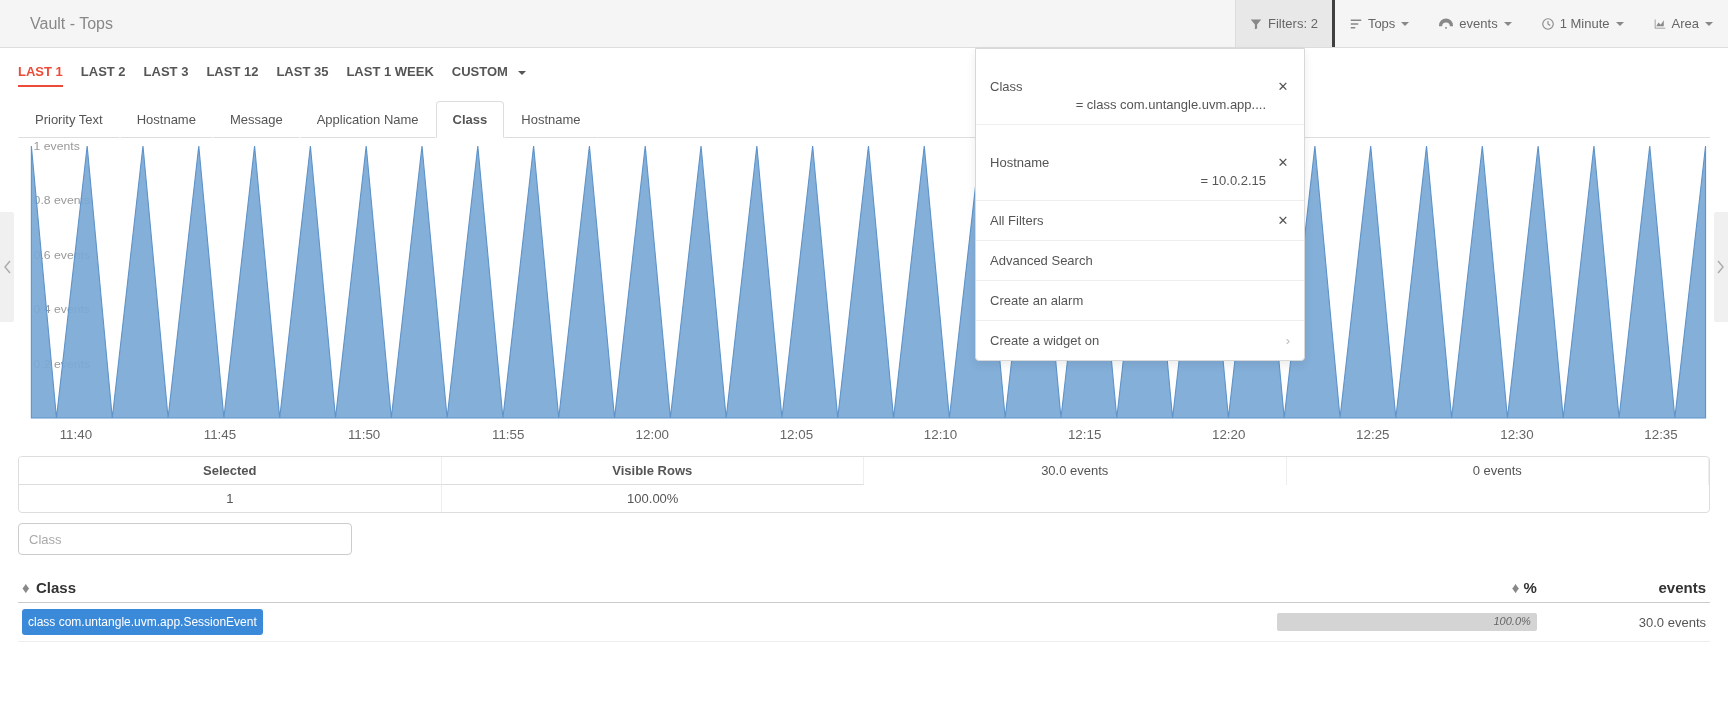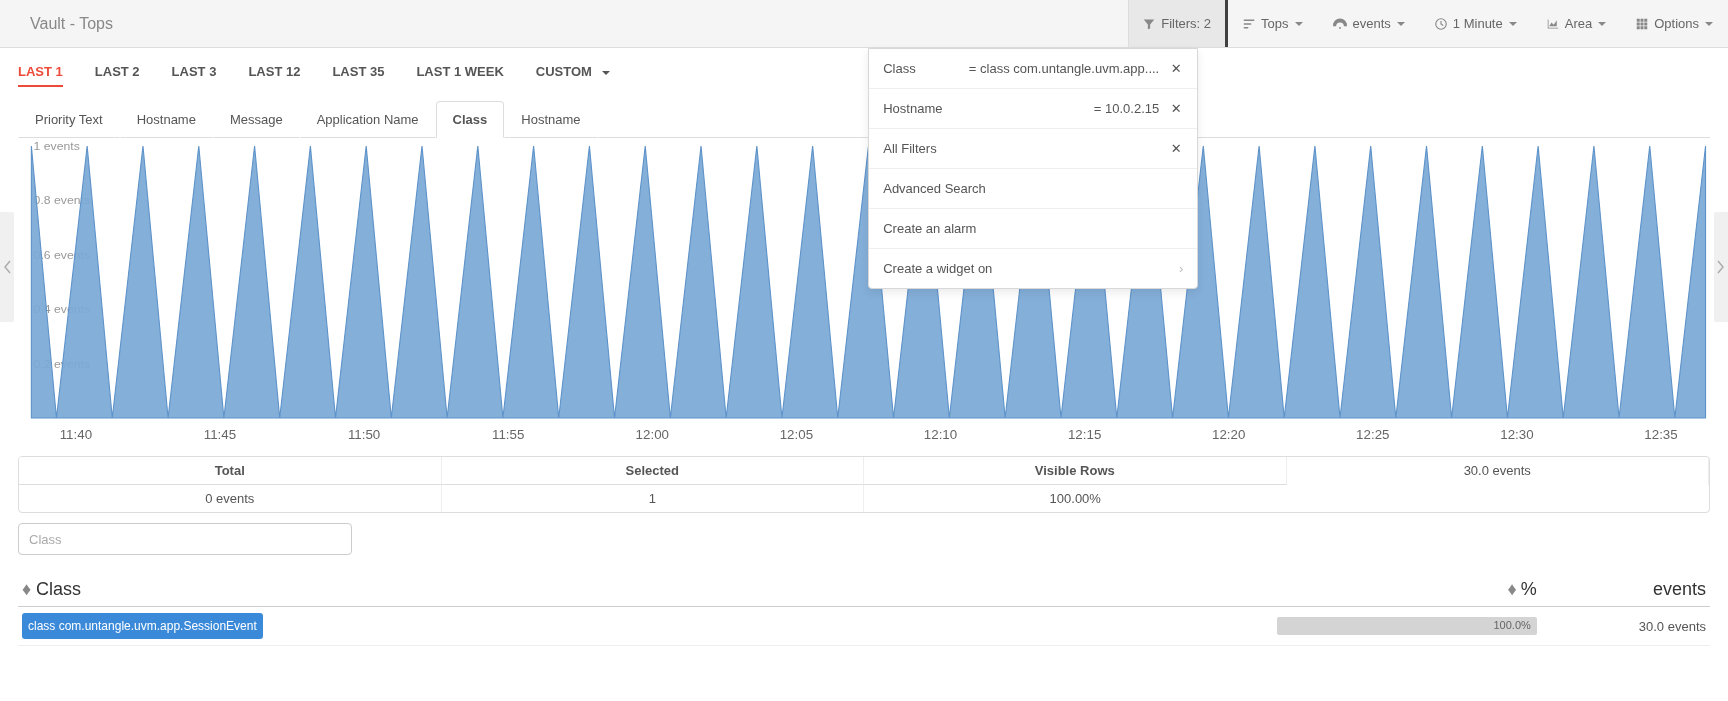--- a/index.html
+++ b/index.html
@@ -6,57 +6,57 @@
 body { font-family: -apple-system, BlinkMacSystemFont, "Segoe UI", Helvetica, Arial, sans-serif; font-size: 13px; color: #555; background: #fff; }
 .header-bar { display: flex; align-items: center; height: 48px; background: #f5f5f5; border-bottom: 1px solid #ddd; padding-left: 12px; }
 .page-title { font-size: 16px; font-weight: 500; color: #888; padding: 0 18px; }
 .flex-spacer { flex: 1; }
 .toolbar { display: flex; align-items: stretch; height: 100%; }
 .toolbar-btn { display: flex; align-items: center; padding: 0 14px; color: #666; font-size: 13px; cursor: pointer; border-left: 1px solid transparent; border-right: 1px solid transparent; }
 .toolbar-btn.active { background: #e8e8e8; border-left: 1px solid #ddd; border-right: 3px solid #404040; }
 .toolbar-btn svg { margin-right: 6px; fill: #888; }
 .caret { display: inline-block; margin-left: 6px; vertical-align: middle; border-top: 4px solid #888; border-left: 4px solid transparent; border-right: 4px solid transparent; }
 .content { padding: 12px 18px 6px 18px; }
-.time-tabs { display: flex; gap: 32px; font-size: 13px; font-weight: 600; color: #555; }
+.time-tabs { display: flex; gap: 18px; font-size: 13px; font-weight: 600; color: #555; }
 .time-tab { padding: 4px 0 6px 0; cursor: pointer; }
 .time-tab.active { color: #ec4b39; border-bottom: 2px solid #ec4b39; }
 .field-tabs { display: flex; margin-top: 14px; font-size: 13px; color: #555; }
 .field-tab { padding: 10px 16px; cursor: pointer; border: 1px solid transparent; border-bottom: 1px solid #ddd; }
 .field-tab.active { font-weight: 600; border: 1px solid #ddd; border-bottom: 1px solid #fff; border-radius: 4px 4px 0 0; }
 .field-tabs-filler { flex: 1; border-bottom: 1px solid #ddd; }
 .chart-wrap { position: relative; margin-top: 2px; }
 .chart-nav { position: absolute; top: 72px; width: 14px; height: 110px; background: #f0f0f0; display: flex; align-items: center; justify-content: center; cursor: pointer; }
 .chart-nav.left { left: -18px; border-radius: 0 2px 2px 0; }
 .chart-nav.right { right: -18px; border-radius: 2px 0 0 2px; }
 .chart-nav svg { fill: #aaa; }
 .chart { width: 100%; height: 305px; }
 .stats-grid { display: grid; grid-template-columns: repeat(4, 1fr); border: 1px solid #ddd; border-radius: 4px; overflow: hidden; margin-top: 8px; }
 .stats-cell { text-align: center; padding: 6px 4px; font-size: 13px; color: #555; }
 .stats-cell.header { background: #fff; font-weight: 600; border-bottom: 1px solid #ddd; }
 .stats-cell:not(:last-child) { border-right: 1px solid #eee; }
 .filter-row { margin: 10px 0 6px 0; }
 .filter-input { width: 334px; height: 32px; padding: 0 10px; border: 1px solid #ccc; border-radius: 4px; font-size: 13px; color: #555; }
 .filter-input::placeholder { color: #aaa; }
 .data-table { width: 100%; border-collapse: collapse; margin-top: 18px; }
-.data-table th { font-size: 18px; font-weight: 400; color: #333; text-align: left; padding: 6px 4px; border-bottom: 1px solid #ccc; }
+.data-table th { font-size: 15px; font-weight: 700; color: #333; text-align: left; padding: 6px 4px; border-bottom: 1px solid #ccc; }
 .data-table th.col-pct, .data-table th.col-events { text-align: right; }
 .data-table td { padding: 6px 4px; font-size: 13px; border-bottom: 1px solid #eee; vertical-align: middle; }
 .sort-icon { display:inline-block; width: 10px; margin-right: 4px; color: #888; }
 .class-pill { display: inline-block; background: #3b8ad9; color: #fff; padding: 6px 6px; border-radius: 3px; font-size: 12px; }
-.pct-bar-wrap { position: relative; background: #ececec; height: 18px; border-radius: 4px; width: 260px; margin-left: auto; }
+.pct-bar-wrap { position: relative; background: #ececec; height: 18px; border-radius: 4px; width: 260px; margin-left: auto; font-style: italic; }
 .pct-bar-fill { background: #d4d4d4; height: 100%; border-radius: 2px; }
 .pct-bar-label { position: absolute; right: 6px; top: 2px; font-size: 11px; color: #666; }
 td.col-events { text-align: right; color: #555; }
 
 
 .dropdown { position: absolute; top: 48px; width: 330px; background: #fff; border: 1px solid #d8d8d8; border-radius: 0 0 4px 4px; box-shadow: 0 4px 10px rgba(0,0,0,0.08); z-index: 100; }
 .dd-row { display: flex; align-items: center; padding: 12px 14px; border-bottom: 1px solid #eee; font-size: 13px; color: #555; }
 .dd-row:last-child { border-bottom: none; }
 .dd-label { flex: 0 0 auto; }
-.dd-value { flex: 1; text-align: right; color: #555; padding-right: 10px; white-space: nowrap; overflow: hidden; text-overflow: ellipsis; }
+.dd-value { flex: 1; text-align: right; color: #555; padding-right: 10px; white-space: nowrap; overflow: hidden; text-overflow: ellipsis; margin-top: 36px; }
 .dd-remove { width: 14px; text-align: center; cursor: pointer; color: #555; flex: 0 0 auto; }
 .dd-link { flex: 1; cursor: pointer; }
 .dd-chevron { color: #bbb; }
 </style>
 </head>
 <body>
 
 <div class="header-bar">
   <div class="page-title">Vault - Tops</div>
   <div class="flex-spacer"></div>
@@ -87,27 +87,20 @@
           <path d="M8 4v4l3 2" fill="none" stroke="#888" stroke-width="1.5"></path>
         </svg>
       <span>1 Minute</span>
         <span class="caret"></span>
     </div>
     <div class="toolbar-btn">
       <svg width="12" height="12" viewBox="0 0 16 16">
           <path d="M1 14V2h1v11h13v1H1zm2-3l3-5 3 3 4-6v8H3z"></path>
         </svg>
       <span>Area</span>
-        <span class="caret"></span>
-    </div>
-    <div class="toolbar-btn">
-      <svg width="12" height="12" viewBox="0 0 16 16">
-          <path d="M1 1h4v4H1V1zm5 0h4v4H6V1zm5 0h4v4h-4V1zM1 6h4v4H1V6zm5 0h4v4H6V6zm5 0h4v4h-4V6zM1 11h4v4H1v-4zm5 0h4v4H6v-4zm5 0h4v4h-4v-4z"></path>
-        </svg>
-      <span>Options</span>
         <span class="caret"></span>
     </div>
 
     <div class="dropdown" id="filters-dropdown" style="left: -260px;">
       <div class="dd-row">
         <span class="dd-label">Class</span>
         <span class="dd-value">= class com.untangle.uvm.app....</span>
         <span class="dd-remove">✕</span>
       </div>
       <div class="dd-row">
@@ -182,21 +175,20 @@
         <text x="828.7272727272727" y="299" font-size="12" fill="#666" text-anchor="middle">12:10</text>
         <text x="958.1818181818182" y="299" font-size="12" fill="#666" text-anchor="middle">12:15</text>
         <text x="1087.6363636363637" y="299" font-size="12" fill="#666" text-anchor="middle">12:20</text>
         <text x="1217.0909090909092" y="299" font-size="12" fill="#666" text-anchor="middle">12:25</text>
         <text x="1346.5454545454547" y="299" font-size="12" fill="#666" text-anchor="middle">12:30</text>
         <text x="1476.0000000000002" y="299" font-size="12" fill="#666" text-anchor="middle">12:35</text>
       </svg>
   </div>
 
   <div class="stats-grid" id="stats-grid">
-      <div class="stats-cell header">Total</div>
       <div class="stats-cell header">Selected</div>
       <div class="stats-cell header">Visible Rows</div>
       <div class="stats-cell">30.0 events</div>
       <div class="stats-cell">0 events</div>
       <div class="stats-cell">1</div>
       <div class="stats-cell">100.00%</div>
     </div>
 
   <div class="filter-row">
     <input class="filter-input" placeholder="Class" style="">

